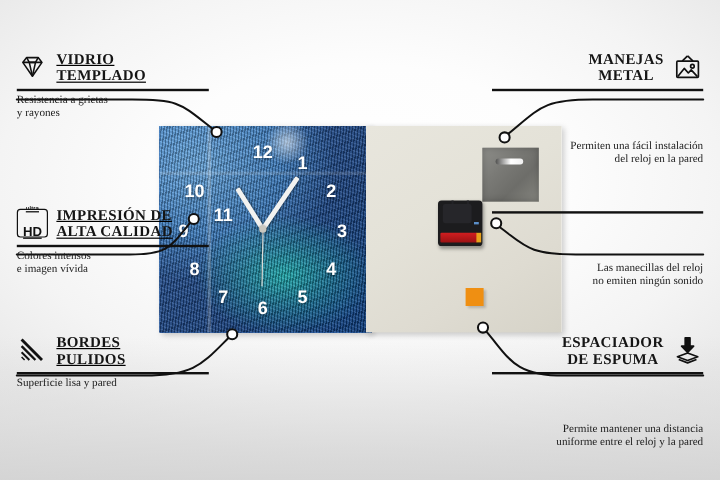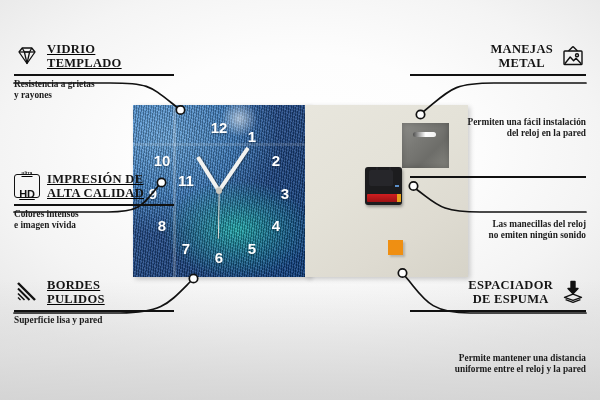--- a/index.html
+++ b/index.html
@@ -194,21 +194,20 @@
     background: #111;
     margin-top: 4px;
   }
   .feature .desc {
     font-family: "Liberation Serif", serif;
     font-size: 9.3px;
     line-height: 11.4px;
     color: #1b1b1b;
     margin-top: 3px;
     white-space: pre-line;
-    font-weight: bold;
   }
   .feature.left .desc { text-align: left; }
   .feature.right .desc { text-align: right; margin-top: 41px; }
   .ficon { flex: 0 0 auto; width: 26px; height: 26px; display: block; }
 
   
   .hd-badge {
     width: 26px; height: 24px;
     border: 1.6px solid #111;
     border-radius: 3px;

